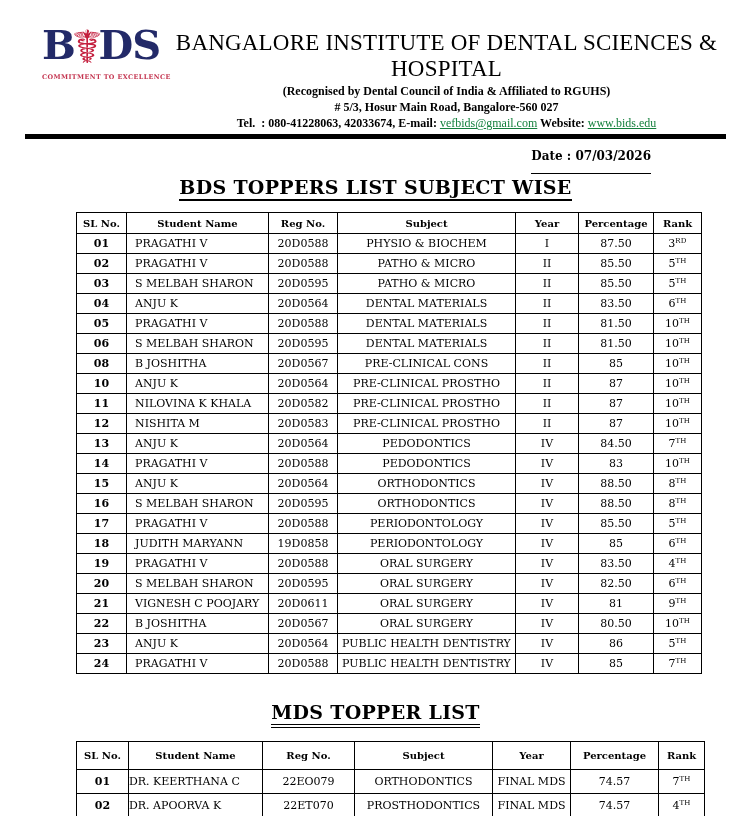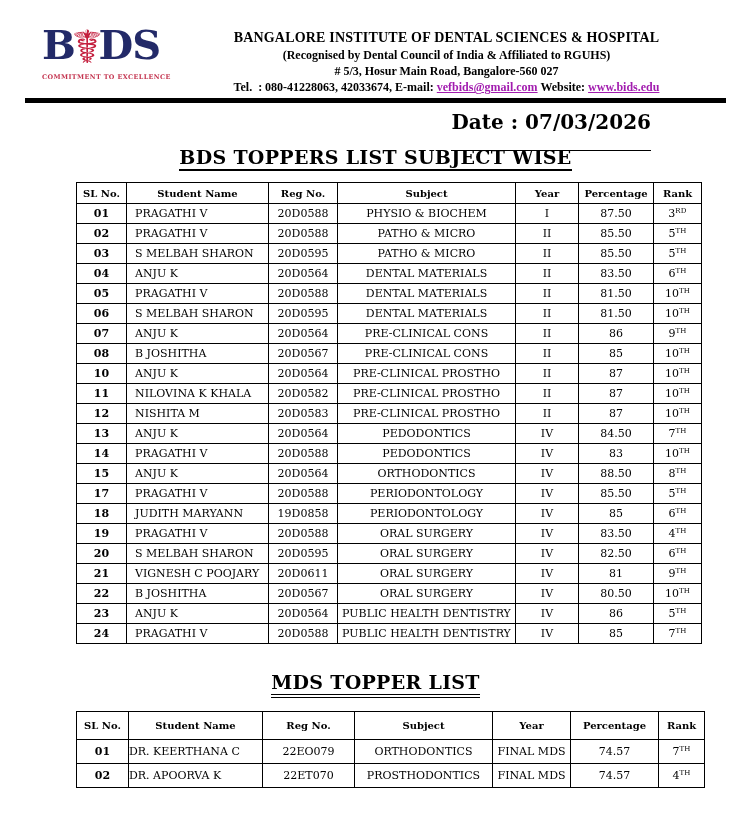--- a/index.html
+++ b/index.html
@@ -9,31 +9,31 @@
   
   .doc-header { display:flex; align-items:flex-start; padding-top:24px; }
   .logo { width:110px; margin-left:42px; text-align:center; flex:0 0 auto; }
   .logo-letters { font-family:"DejaVu Serif", serif; font-weight:bold; font-size:40px;
                   line-height:1; color:#232a68; letter-spacing:-1px; white-space:nowrap; }
   .logo-letters .cad { color:#c41f3e; font-family:"DejaVu Sans", sans-serif; font-weight:normal;
                        font-size:46px; vertical-align:-4px; margin:0 -3px; display:inline-block; }
   .logo-tagline { font-family:"DejaVu Serif", serif; font-weight:bold; font-size:6.4px;
                   color:#c43550; letter-spacing:.4px; margin-top:3px; white-space:nowrap; }
   .head-text { flex:1 1 auto; text-align:center; padding:6px 14px 0 4px; }
-  .inst-name { font-size:14px; font-weight:bold; letter-spacing:.2px; }
+  .inst-name { font-size:23px; font-weight:normal; letter-spacing:.2px; }
   .head-sub  { font-size:12px; font-weight:bold; margin-top:2px; line-height:1.18; }
-  .head-sub a { color:#a21caf; font-weight:bold; }
+  .head-sub a { color:#15803d; font-weight:normal; }
   .contact-line { white-space:pre-wrap; }
 
   .head-rule { height:5px; background:#000; margin:4px 25px 0 25px; }
 
   
   .date-wrap { text-align:right; padding-right:100px; margin-top:7px; }
-  .date-text { font-family:"DejaVu Serif", serif; font-weight:bold; font-size:20px;
-               border-bottom:1.6px solid #000; padding-bottom:16px; }
+  .date-text { font-family:"DejaVu Serif", serif; font-weight:bold; font-size:12px;
+               border-bottom:1.6px solid #000; padding-bottom:10px; }
 
   
   .sec-title-wrap { text-align:center; }
   .bds-title-wrap { margin-top:12px; }
   .mds-title-wrap { margin-top:27px; }
   .sec-title { font-family:"DejaVu Serif", serif; font-weight:bold; font-size:19px;
                letter-spacing:.3px; display:inline-block; }
   .bds-title { border-bottom:2.5px solid #000; padding-bottom:1px; }
   .mds-title { border-bottom:4px double #000; padding-bottom:1px; }
 
@@ -159,29 +159,20 @@
         <tr>
           <td class="c-sl">06</td>
           <td class="c-name">S MELBAH SHARON</td>
           <td>20D0595</td>
           <td>DENTAL MATERIALS</td>
           <td>II</td>
           <td>81.50</td>
           <td class="c-rank"><span>10</span><sup>TH</sup></td>
         </tr>
 
-        <tr>
-          <td class="c-sl">07</td>
-          <td class="c-name">ANJU K</td>
-          <td>20D0564</td>
-          <td>PRE-CLINICAL CONS</td>
-          <td>II</td>
-          <td>86</td>
-          <td class="c-rank"><span>9</span><sup>TH</sup></td>
-        </tr>
 
         <tr>
           <td class="c-sl">08</td>
           <td class="c-name">B JOSHITHA</td>
           <td>20D0567</td>
           <td>PRE-CLINICAL CONS</td>
           <td>II</td>
           <td>85</td>
           <td class="c-rank"><span>10</span><sup>TH</sup></td>
         </tr>
@@ -240,20 +231,29 @@
         <tr>
           <td class="c-sl">15</td>
           <td class="c-name">ANJU K</td>
           <td>20D0564</td>
           <td>ORTHODONTICS</td>
           <td>IV</td>
           <td>88.50</td>
           <td class="c-rank"><span>8</span><sup>TH</sup></td>
         </tr>
 
+        <tr>
+          <td class="c-sl">16</td>
+          <td class="c-name">S MELBAH SHARON</td>
+          <td>20D0595</td>
+          <td>ORTHODONTICS</td>
+          <td>IV</td>
+          <td>88.50</td>
+          <td class="c-rank"><span>8</span><sup>TH</sup></td>
+        </tr>
 
         <tr>
           <td class="c-sl">17</td>
           <td class="c-name">PRAGATHI V</td>
           <td>20D0588</td>
           <td>PERIODONTOLOGY</td>
           <td>IV</td>
           <td>85.50</td>
           <td class="c-rank"><span>5</span><sup>TH</sup></td>
         </tr>

